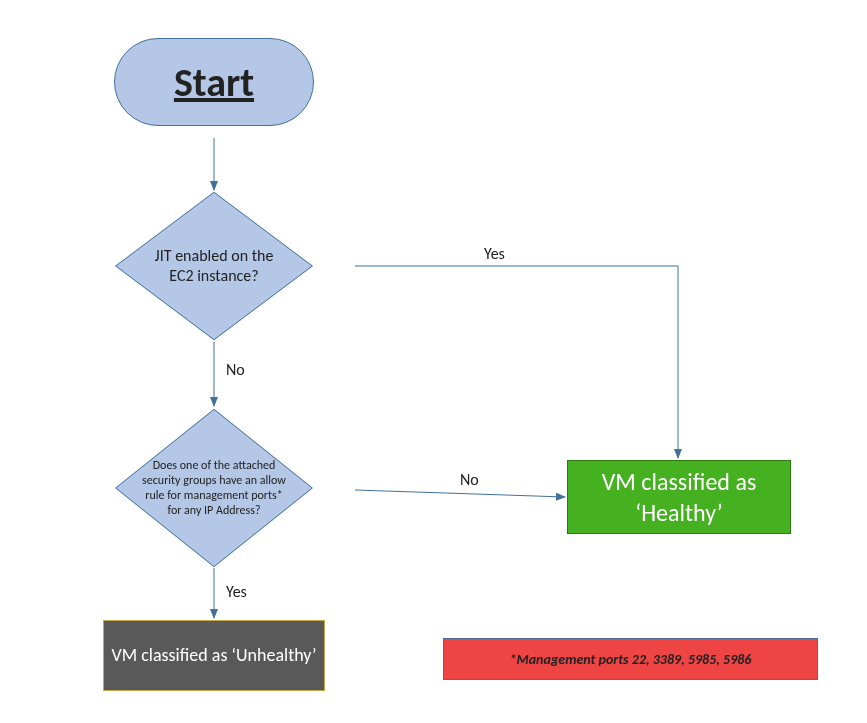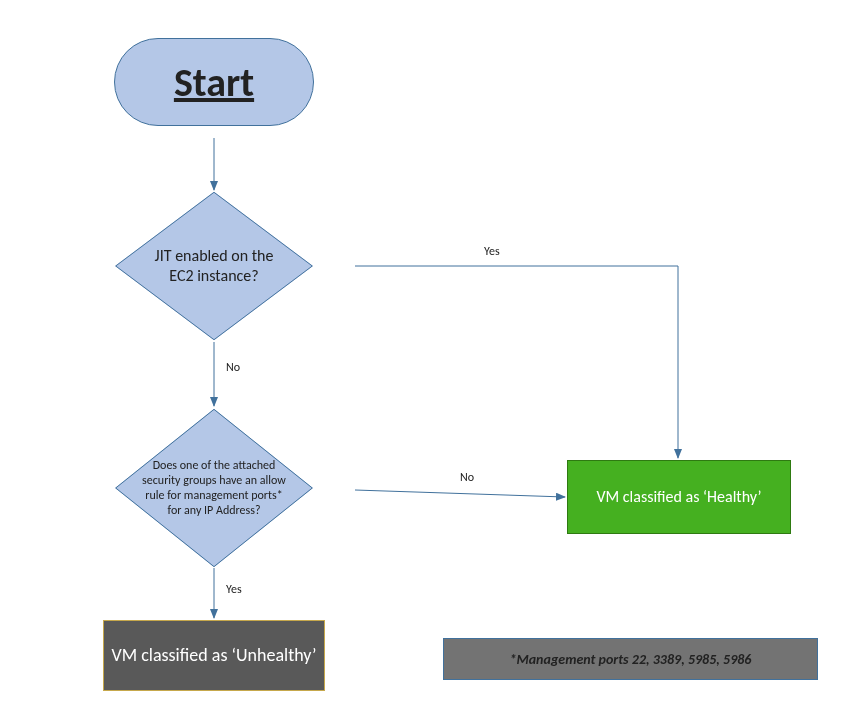--- a/index.html
+++ b/index.html
@@ -75,21 +75,21 @@
       top: 460px;
       width: 224px;
       height: 74px;
       background: #45B020;
       border: 1px solid #2E7A11;
       display: flex;
       align-items: center;
       justify-content: center;
       text-align: center;
       color: #fff;
-      font-size: 16px;
+      font-size: 24px;
       line-height: 1.3;
     }
     .result-unhealthy {
       position: absolute;
       left: 103px;
       top: 620px;
       width: 222px;
       height: 71px;
       background: #595959;
       border: 1px solid #C6A84C;
@@ -100,33 +100,33 @@
       color: #fff;
       font-size: 18px;
       line-height: 1.3;
     }
     .footnote-box {
       position: absolute;
       left: 443px;
       top: 638px;
       width: 375px;
       height: 42px;
-      background: #737373;
+      background: #ef4444;
       border: 1px solid #41719C;
       display: flex;
       align-items: center;
       justify-content: center;
       font-size: 14px;
       font-style: italic;
       font-weight: bold;
       color: #222;
     }
     .edge-label {
       position: absolute;
-      font-size: 12px;
+      font-size: 16px;
       color: #222;
     }
     svg.edges {
       position: absolute;
       top: 0;
       left: 0;
       width: 867px;
       height: 723px;
       pointer-events: none;
     }

